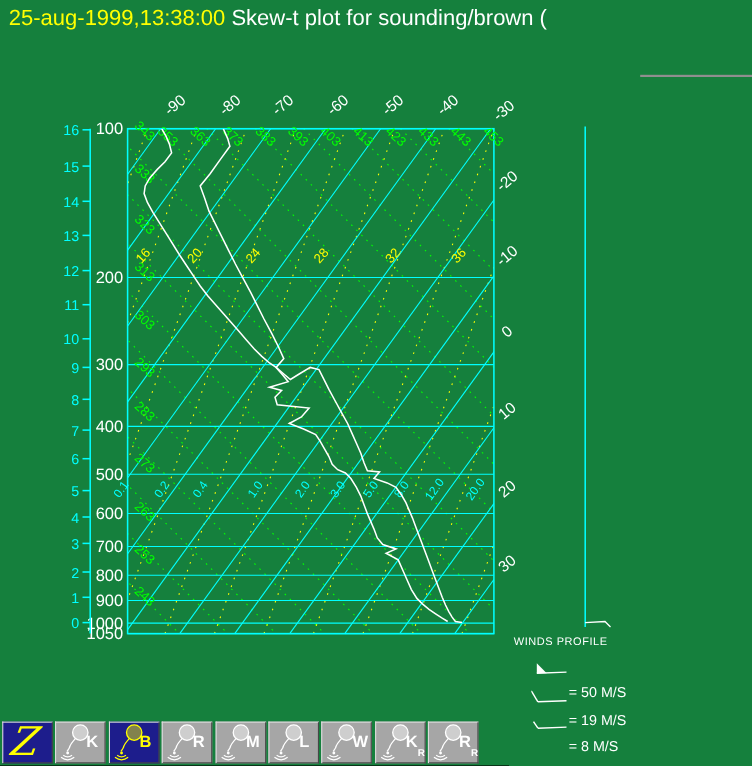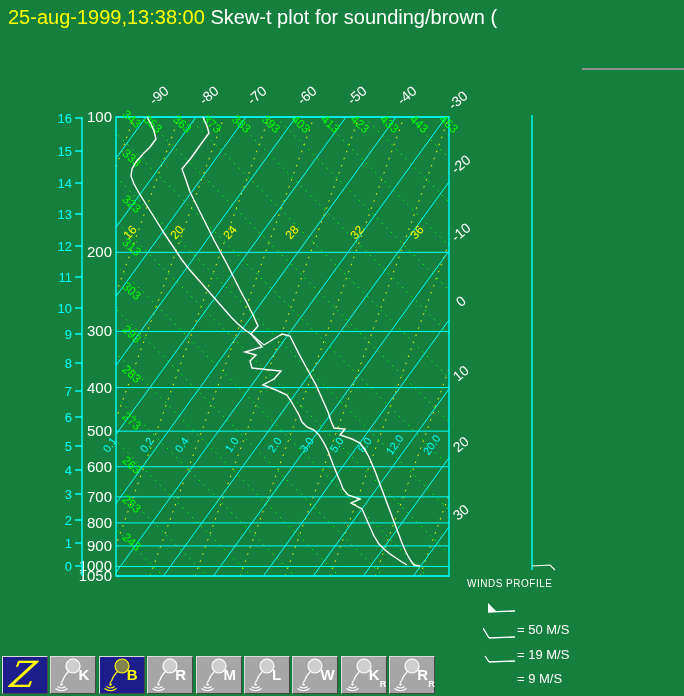--- a/index.html
+++ b/index.html
@@ -254,21 +254,21 @@
       <line x1="6" y1="13" x2="32" y2="12" stroke="#fff" stroke-width="1.3"></line>
       <line x1="6" y1="13" x2="0" y2="3" stroke="#fff" stroke-width="1.3"></line>
     </svg>
     <span class="wl">= 19 M/S</span>
   </div>
   <div class="wind-row" id="row5">
     <svg width="36" height="18">
       <line x1="6" y1="13" x2="32" y2="12" stroke="#fff" stroke-width="1.3"></line>
       <line x1="6" y1="13" x2="2" y2="7" stroke="#fff" stroke-width="1.3"></line>
     </svg>
-    <span class="wl">= 9 M/S</span>
+    <span class="wl">= 8 M/S</span>
   </div>
 
   <div id="toolbar">
       <div class="tb-btn active" style="left: 2px;">
         <span class="logo-z">Z</span>
       </div>
       <div class="tb-btn" style="left: 50.4px;"><svg width="34" height="37" viewBox="0 0 34 37">
         <circle cx="22" cy="9" r="7" fill="#ffffff" fill-opacity="0.45" stroke="#ffffff" stroke-width="1.2"></circle>
         <path d="M18 14 Q13 19 12 23" fill="none" stroke="#ffffff" stroke-width="1.2"></path>
         <path d="M12 23 l-2 3" fill="none" stroke="#ffffff" stroke-width="1.2"></path>

